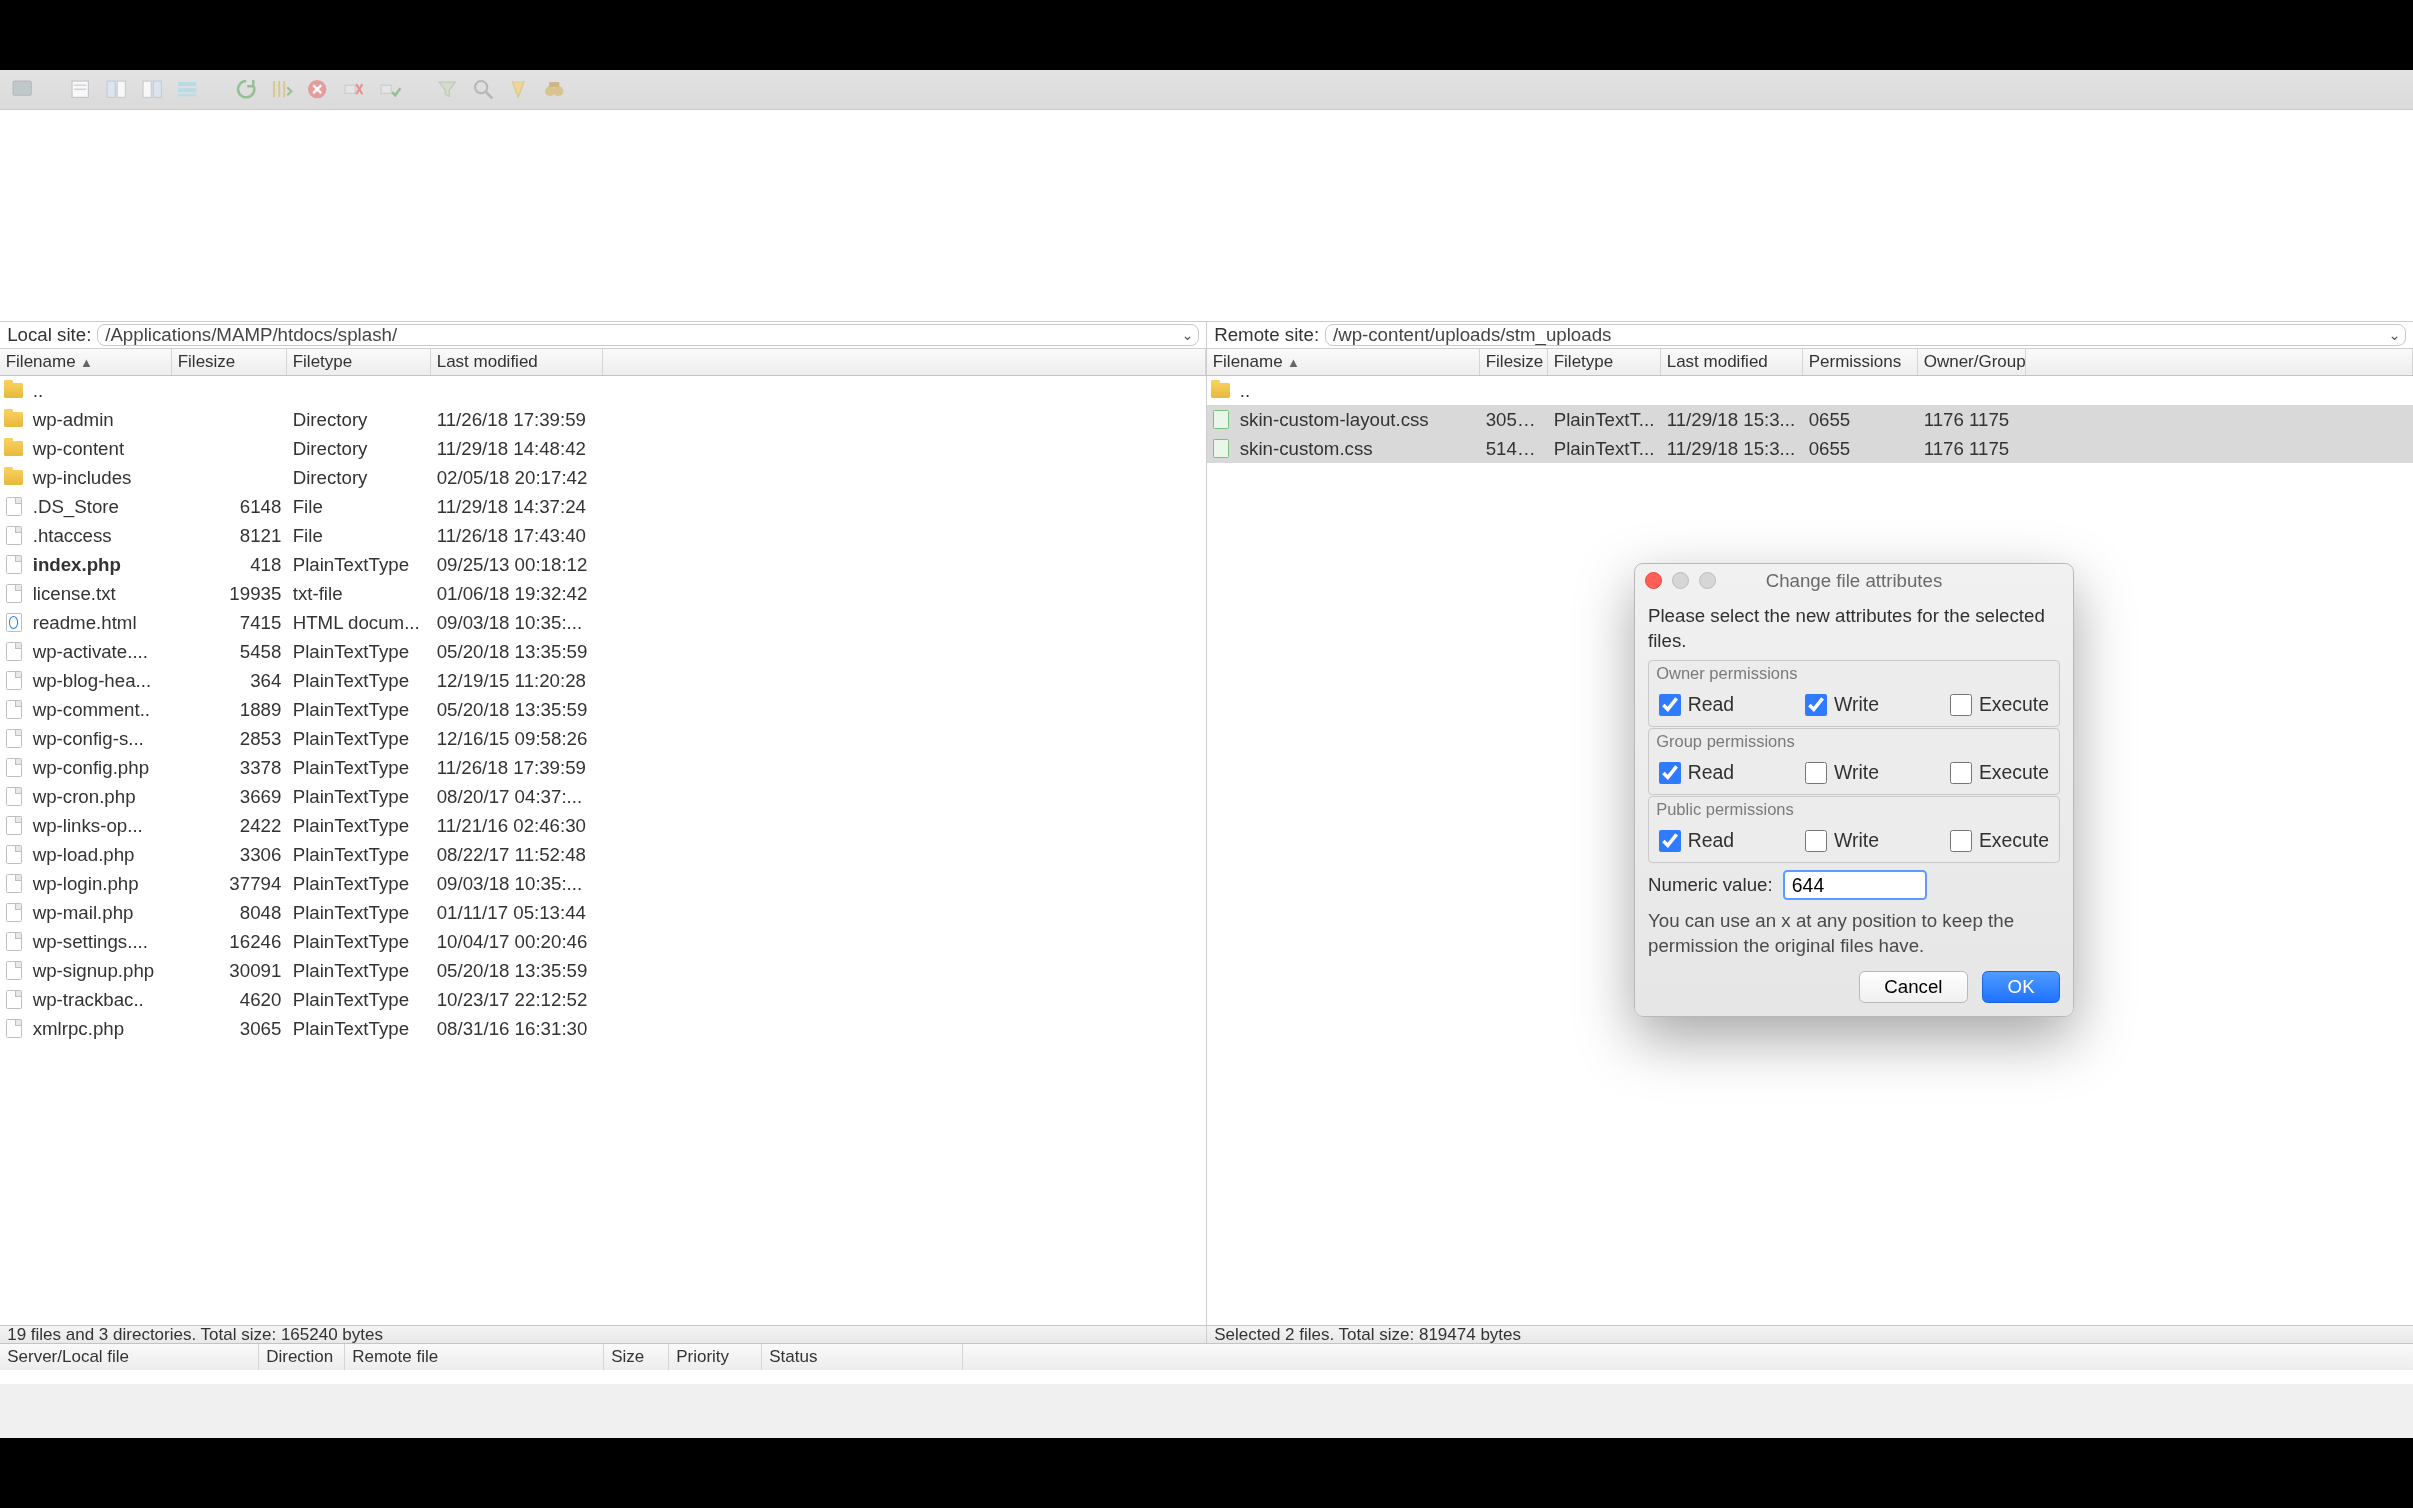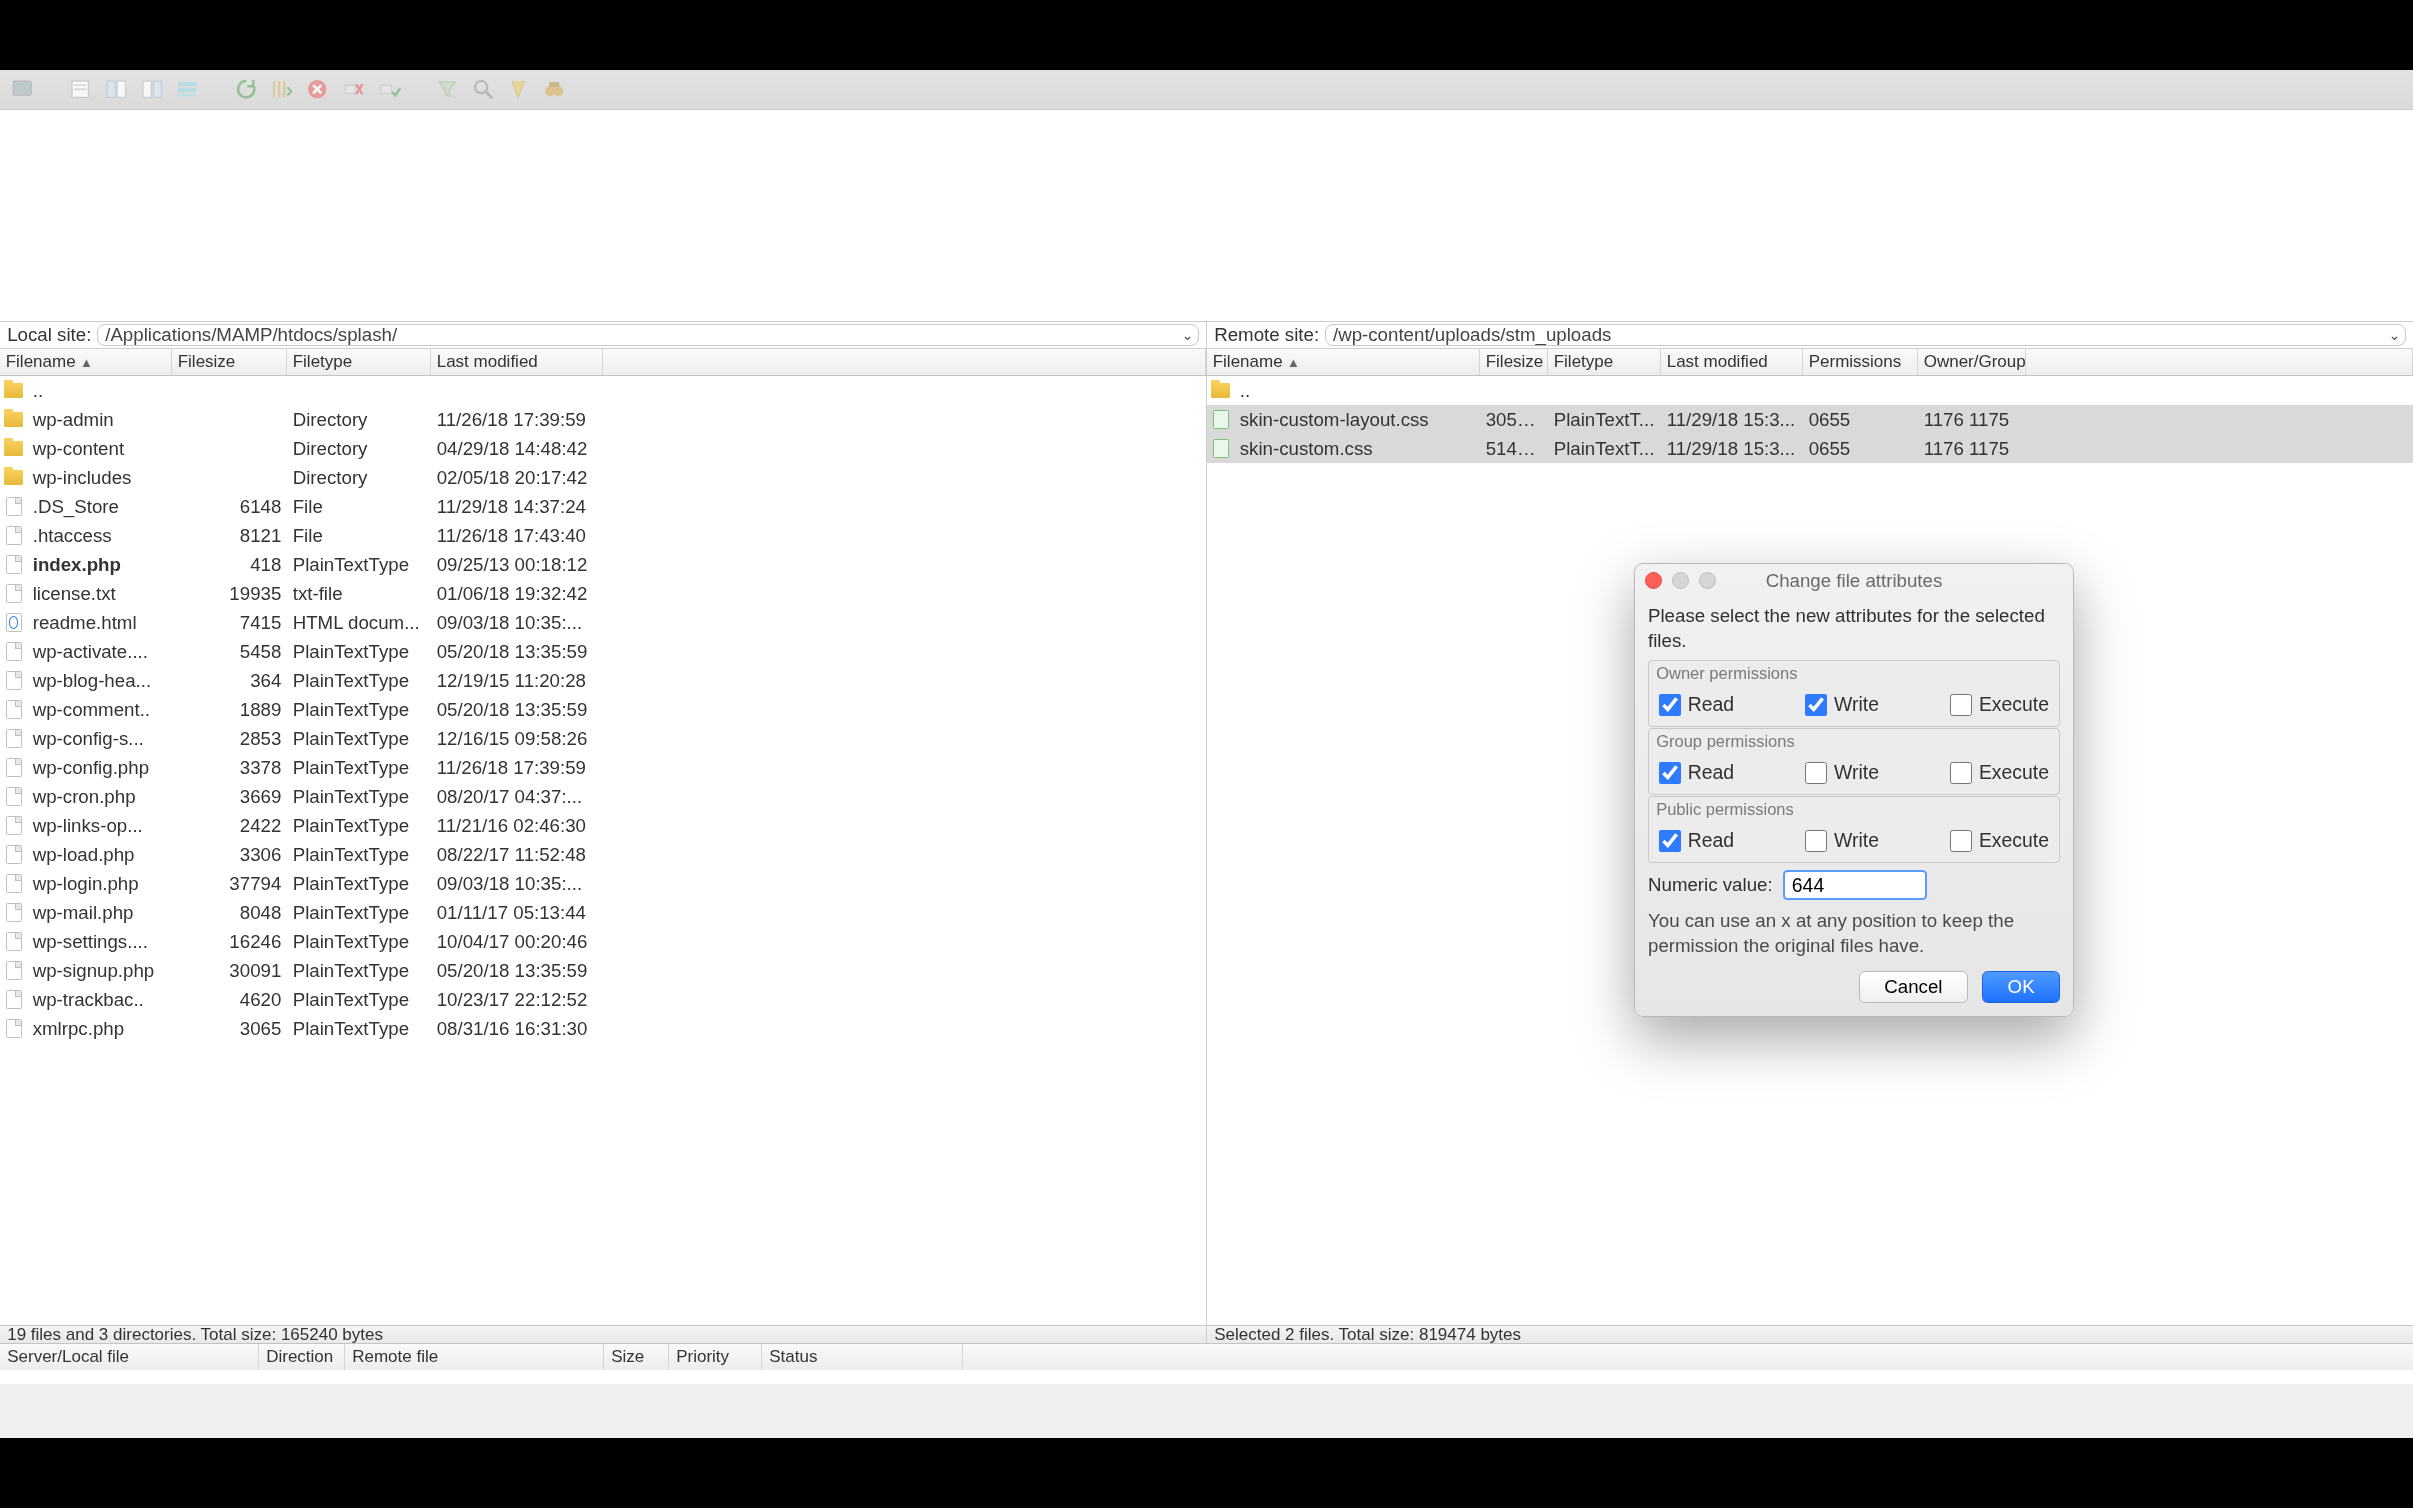--- a/index.html
+++ b/index.html
@@ -216,21 +216,21 @@
             <div class="cell c-type">Directory</div>
             <div class="cell c-mod">11/26/18 17:39:59</div>
           </div>
           <div class="row">
             <div class="iconcell">
               <div class="icon-folder"></div>
             </div>
             <div class="cell c-name" style="width: 145px;">wp-content</div>
             <div class="cell c-size"></div>
             <div class="cell c-type">Directory</div>
-            <div class="cell c-mod">04/29/18 14:48:42</div>
+            <div class="cell c-mod">11/29/18 14:48:42</div>
           </div>
           <div class="row">
             <div class="iconcell">
               <div class="icon-folder"></div>
             </div>
             <div class="cell c-name" style="width: 145px;">wp-includes</div>
             <div class="cell c-size"></div>
             <div class="cell c-type">Directory</div>
             <div class="cell c-mod">02/05/18 20:17:42</div>
           </div>

